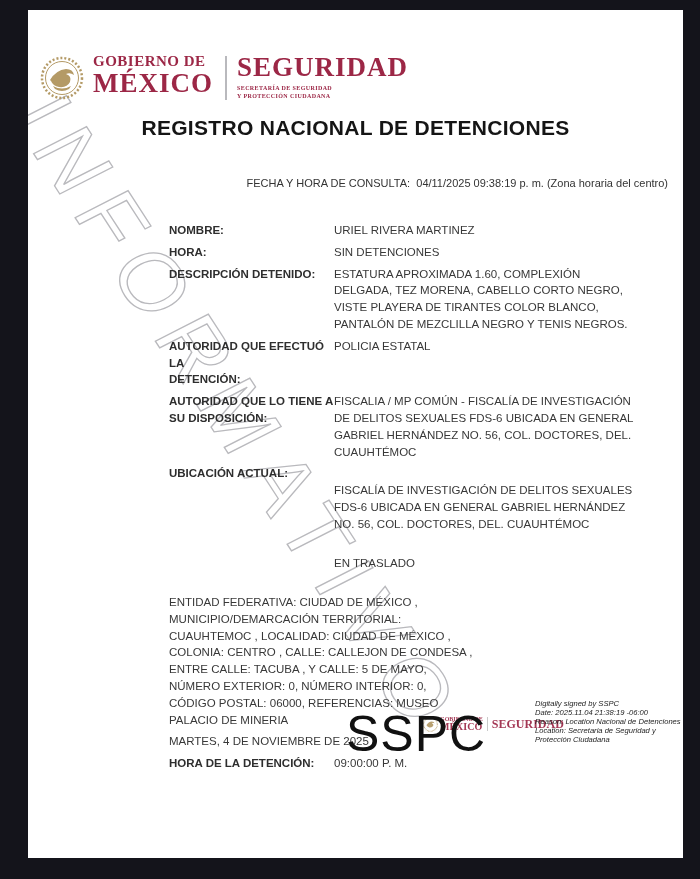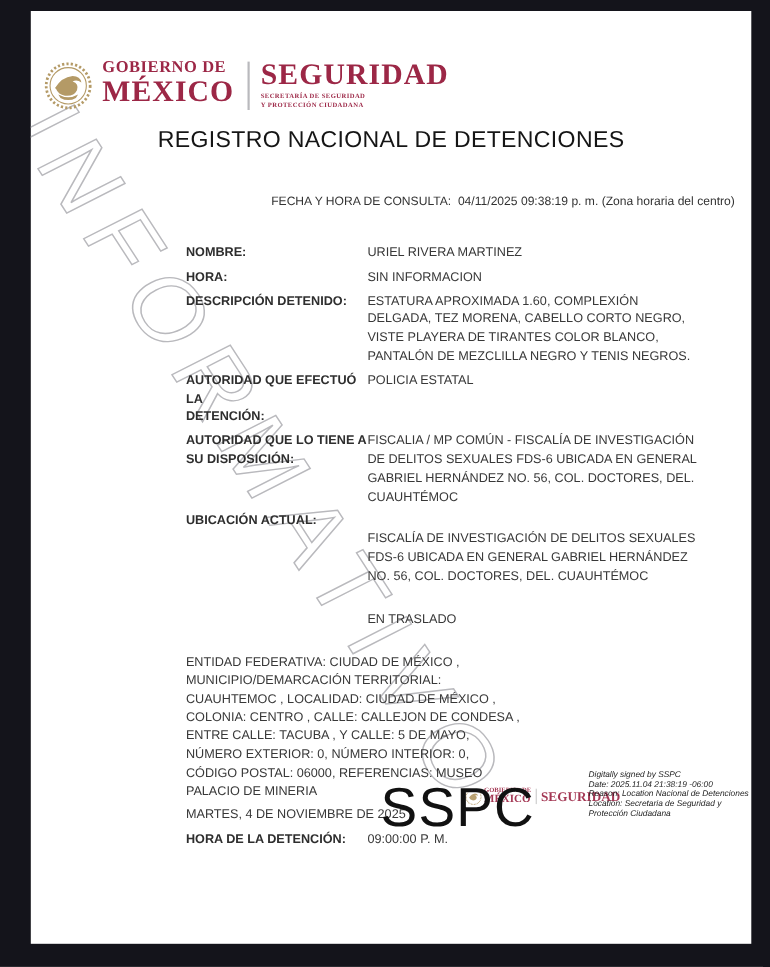--- a/index.html
+++ b/index.html
@@ -46,21 +46,21 @@
   .brand-name { font-size: 27px; font-weight: 700; letter-spacing: 1px; margin-top: 1px; }
   .brand-divider { width: 2px; height: 44px; background: #b9b9bd; margin: 2px 10px 0 12px; }
   .agency { font-family: "Liberation Serif", serif; color: #9c2746; line-height: 1; }
   .agency-name { font-size: 27px; font-weight: 700; letter-spacing: 1px; }
   .agency-sub  { font-size: 6px; font-weight: 700; letter-spacing: 0.4px; margin-top: 4px; line-height: 1.3; }
 
   
   .doc-title {
     position: absolute; left: 0; top: 106px; width: 100%;
     text-align: center;
-    font-size: 21px; font-weight: 400; color: #151515;
+    font-size: 21px; font-weight: 700; color: #151515;
     letter-spacing: 0.3px;
     z-index: 2;
   }
   .consulta {
     position: absolute; right: 15px; top: 167px;
     font-size: 11px; color: #333;
     z-index: 2;
   }
 
   
@@ -143,21 +143,21 @@
 
     <div class="fields">
 
       <div class="row">
         <div class="flabel">NOMBRE:</div>
         <div class="fvalue">URIEL RIVERA MARTINEZ</div>
       </div>
 
       <div class="row">
         <div class="flabel">HORA:</div>
-        <div class="fvalue">SIN INFORMACION</div>
+        <div class="fvalue">SIN DETENCIONES</div>
       </div>
 
       <div class="row">
         <div class="flabel">DESCRIPCIÓN DETENIDO:</div>
         <div class="fvalue">ESTATURA APROXIMADA 1.60, COMPLEXIÓN
 DELGADA, TEZ MORENA, CABELLO CORTO NEGRO,
 VISTE PLAYERA DE TIRANTES COLOR BLANCO,
 PANTALÓN DE MEZCLILLA NEGRO Y TENIS NEGROS.</div>
       </div>
 

